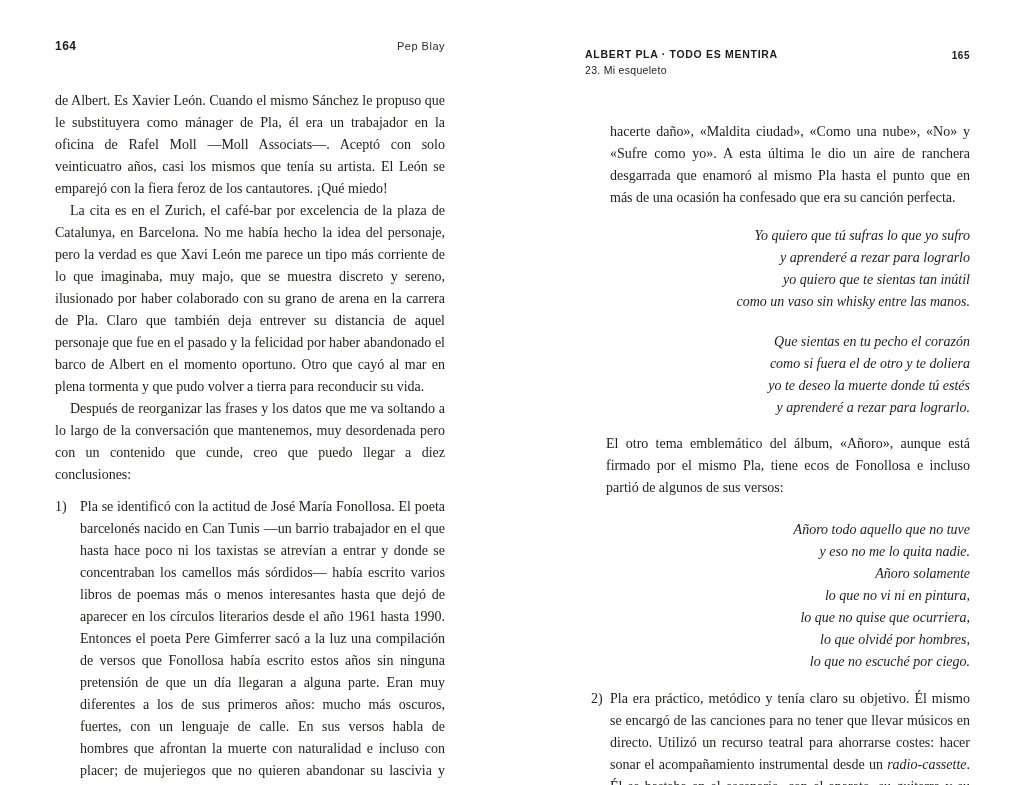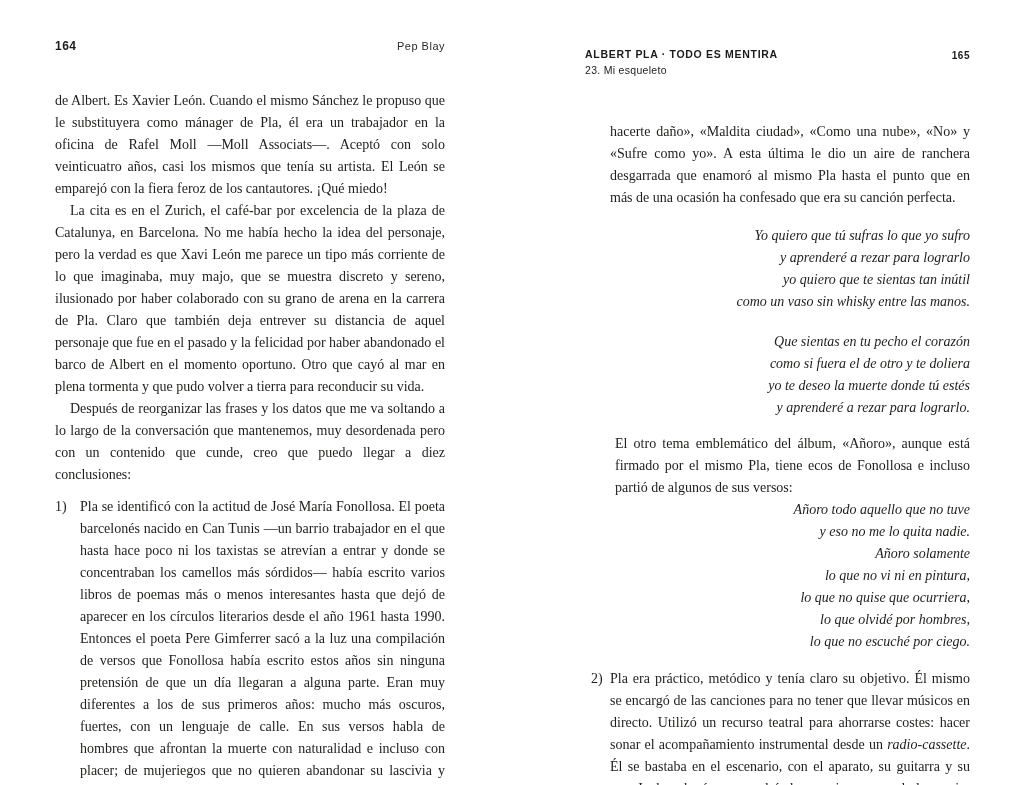--- a/index.html
+++ b/index.html
@@ -39,30 +39,30 @@
   #col-right { left:585px; width:385px; }
   p.ind { text-indent:15px; }
   
   .list-item { display:flex; margin-top:10px; }
   .list-item .num { flex:0 0 25px; text-align:left; }
   .list-item .txt { flex:1; text-align:justify; }
   #item-2 { margin-left:6px; margin-top:15px; }
   #item-2 .num { flex:0 0 19px; }
   
   .cont { margin-left:25px;margin-top:31px; }
-  .prose-block { margin-left:30px; margin-top:14px; }
+  .prose-block { margin-left:21px; margin-top:14px; }
   
   .poem {
     margin-left:40px;
     font-style:italic;
     text-align:right;
   }
   #poem1-s1 { margin-top:16px; }
   #poem1-s2 { margin-top:18px; }
-  #poem2    { }
+  #poem2    { margin-top:20px; }
   .poem-line { white-space:nowrap; }
   em { font-style:italic; }
 </style>
 </head>
 <body>
 
 <div class="running-head" id="hdr-left">
   <span class="pagenum">164</span>
   <span class="author">Pep Blay</span>
 </div>

